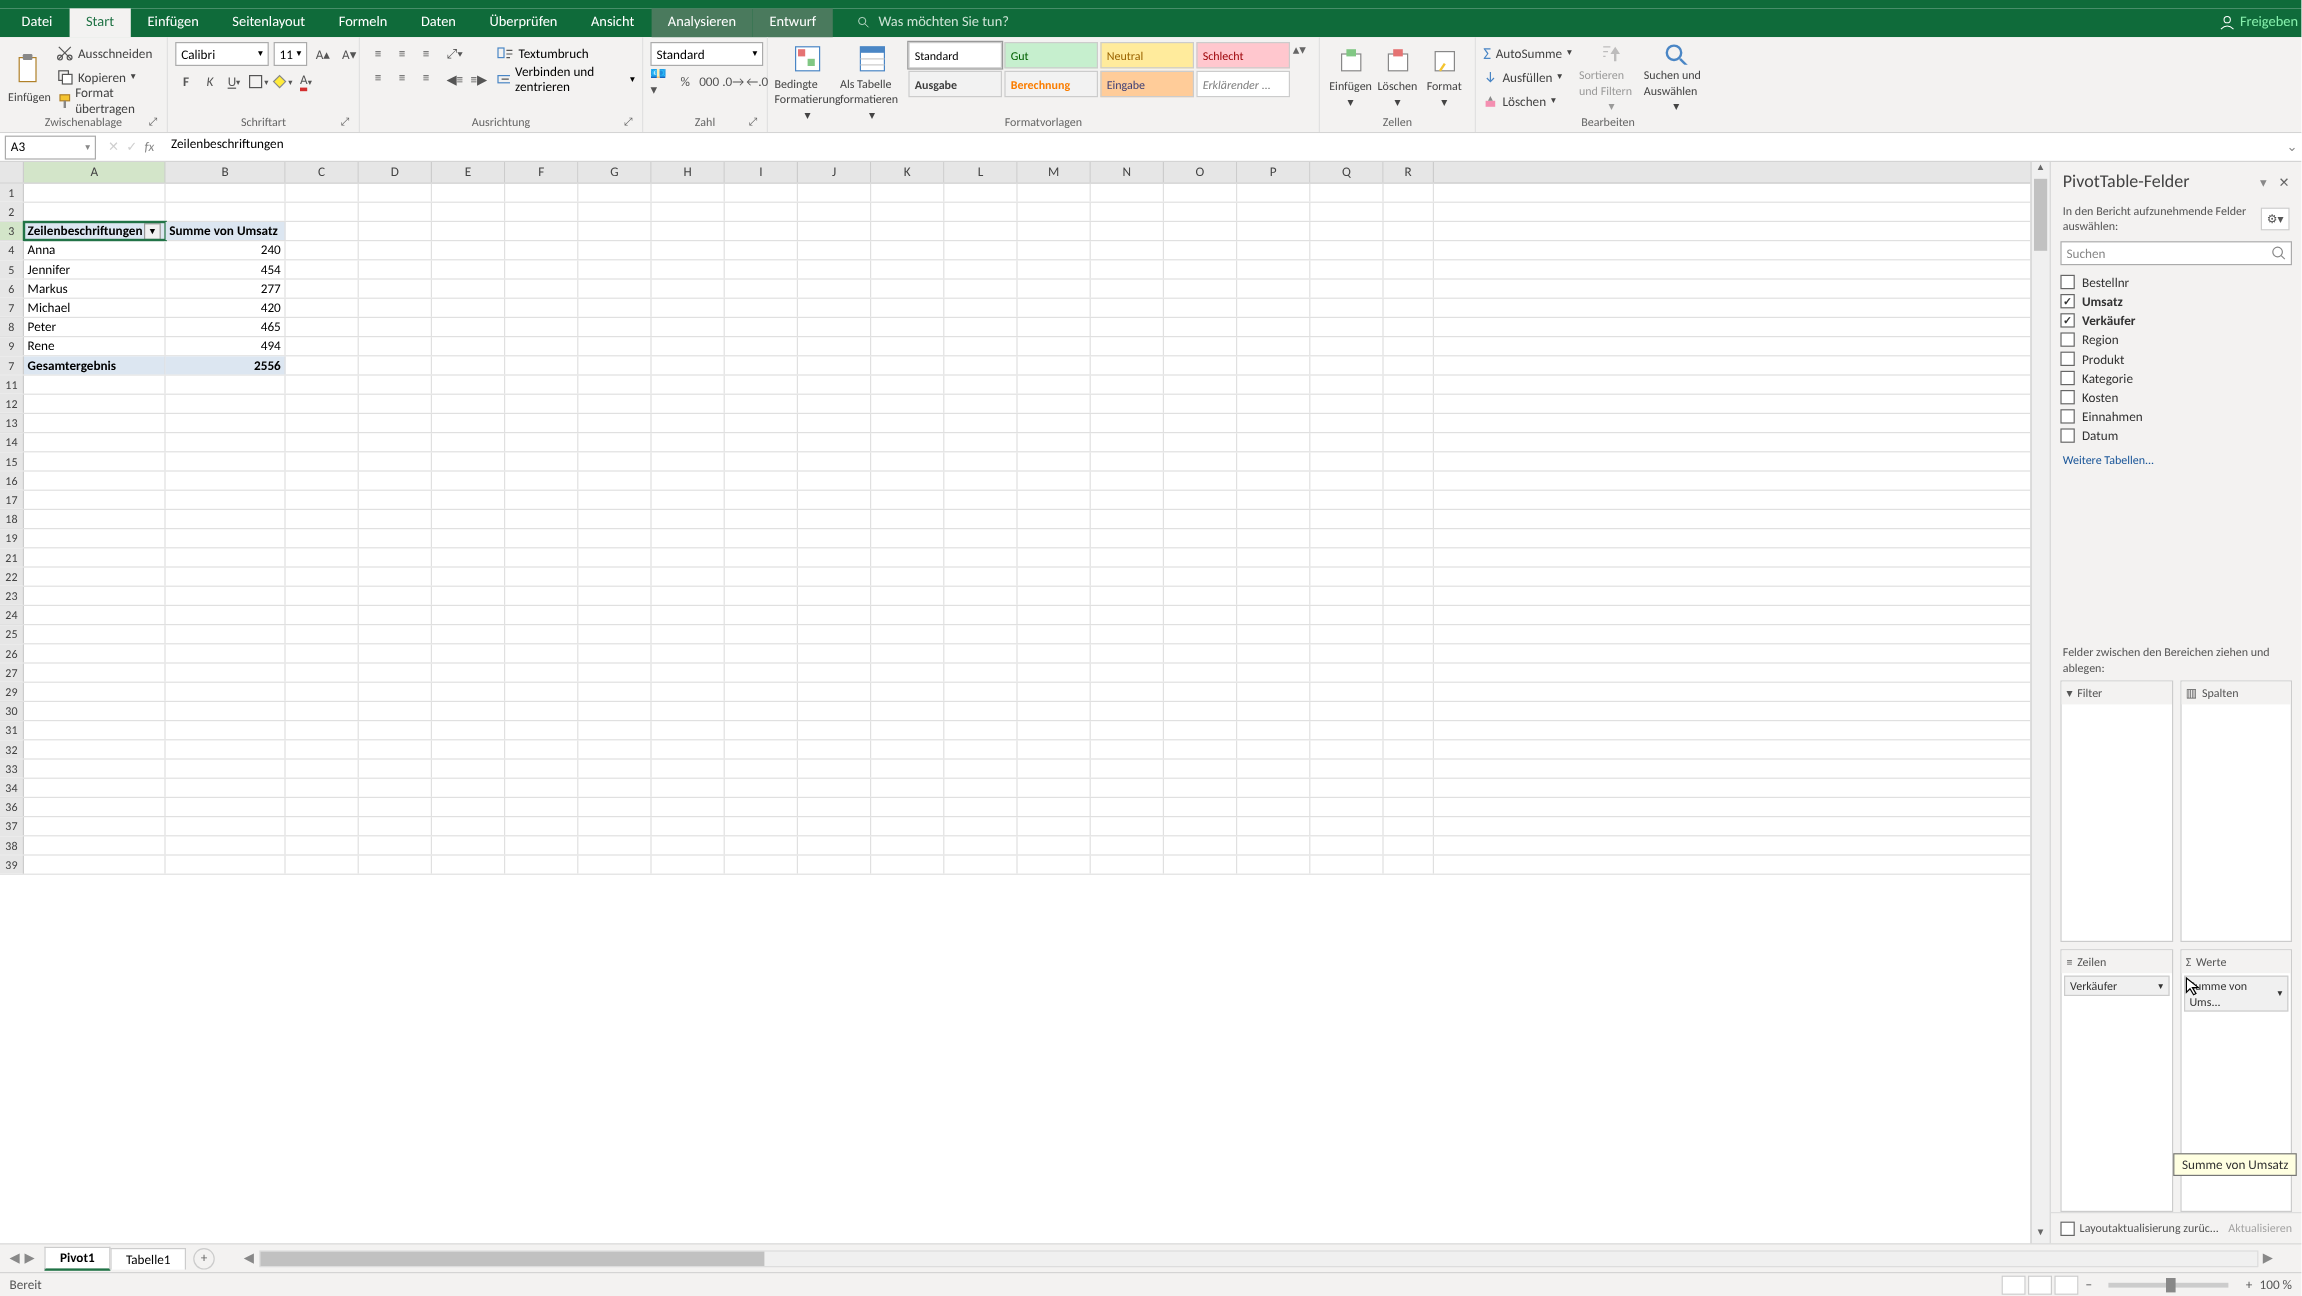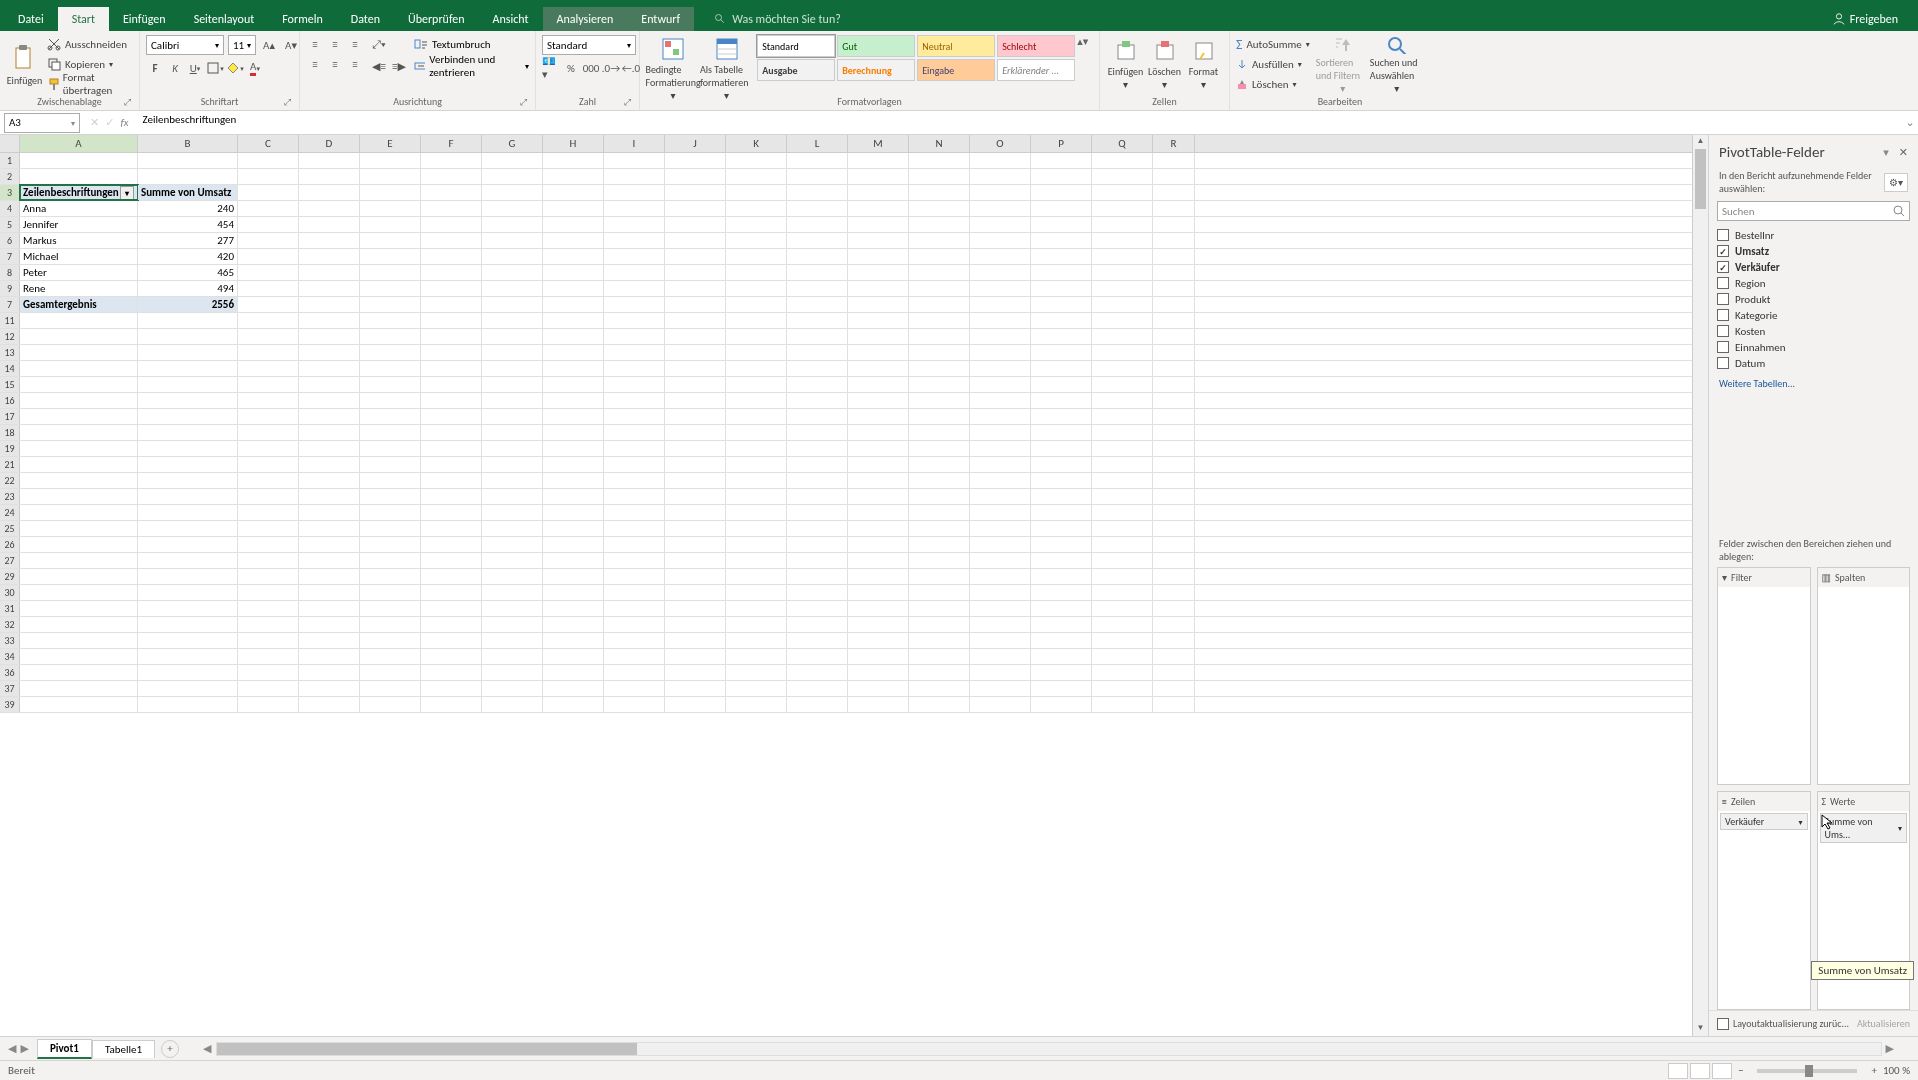--- a/index.html
+++ b/index.html
@@ -7,21 +7,21 @@
 
 
 .titlebar { height: 7px; background: #0f6b3a; }
 
 
 .ribbon-tabs { height: 24px; background: #0f6b3a; display: flex; align-items: center; padding-left: 4px; color: #fff; }
 .ribbon-tab { padding: 0 14px; height: 24px; line-height: 24px; font-size: 12px; cursor: pointer; }
 .ribbon-tab.active { background: #f3f2f1; color: #217346; }
 .tellme { display: flex; align-items: center; margin-left: 20px; color: #cce3d5; font-size: 12px; }
 .tellme svg { margin-right: 6px; }
-.share { margin-left: auto; margin-right: 20px; display: flex; align-items: center; color: #ffffff; font-size: 12px; }
+.share { margin-left: auto; margin-right: 3px; display: flex; align-items: center; color: #86efac; font-size: 12px; }
 .share svg { margin-right: 4px; }
 
 
 .ribbon { height: 80px; background: #f3f2f1; border-bottom: 1px solid #d4d4d4; display: flex; }
 .ribbon-group { border-right: 1px solid #e1e1e1; padding: 4px 6px 2px; display: flex; flex-direction: column; position: relative; }
 .ribbon-group-label { text-align: center; font-size: 10px; color: #666; padding: 2px 0; position: absolute; bottom: 0; left: 0; right: 0; }
 .ribbon-group-body { flex: 1; display: flex; align-items: flex-start; }
 .rg-launcher { position: absolute; bottom: 2px; right: 3px; width: 12px; height: 12px; color: #666; font-size: 9px; }
 
 .big-btn { display: flex; flex-direction: column; align-items: center; justify-content: center; width: 44px; height: 60px; font-size: 10px; color: #444; cursor: pointer; }
@@ -1130,20 +1130,41 @@
           <div class="cell" style="width: 61px;"></div>
           <div class="cell" style="width: 61px;"></div>
           <div class="cell" style="width: 61px;"></div>
           <div class="cell" style="width: 61px;"></div>
           <div class="cell" style="width: 61px;"></div>
           <div class="cell" style="width: 61px;"></div>
           <div class="cell" style="width: 61px;"></div>
           <div class="cell" style="width: 42px;"></div>
         </div>
         <div class="row-line">
+          <div class="row-h">38</div>
+          <div class="cell" style="width: 118px;"></div>
+          <div class="cell" style="width: 100px;"></div>
+          <div class="cell" style="width: 61px;"></div>
+          <div class="cell" style="width: 61px;"></div>
+          <div class="cell" style="width: 61px;"></div>
+          <div class="cell" style="width: 61px;"></div>
+          <div class="cell" style="width: 61px;"></div>
+          <div class="cell" style="width: 61px;"></div>
+          <div class="cell" style="width: 61px;"></div>
+          <div class="cell" style="width: 61px;"></div>
+          <div class="cell" style="width: 61px;"></div>
+          <div class="cell" style="width: 61px;"></div>
+          <div class="cell" style="width: 61px;"></div>
+          <div class="cell" style="width: 61px;"></div>
+          <div class="cell" style="width: 61px;"></div>
+          <div class="cell" style="width: 61px;"></div>
+          <div class="cell" style="width: 61px;"></div>
+          <div class="cell" style="width: 42px;"></div>
+        </div>
+        <div class="row-line">
           <div class="row-h">39</div>
           <div class="cell" style="width: 118px;"></div>
           <div class="cell" style="width: 100px;"></div>
           <div class="cell" style="width: 61px;"></div>
           <div class="cell" style="width: 61px;"></div>
           <div class="cell" style="width: 61px;"></div>
           <div class="cell" style="width: 61px;"></div>
           <div class="cell" style="width: 61px;"></div>
           <div class="cell" style="width: 61px;"></div>
           <div class="cell" style="width: 61px;"></div>

